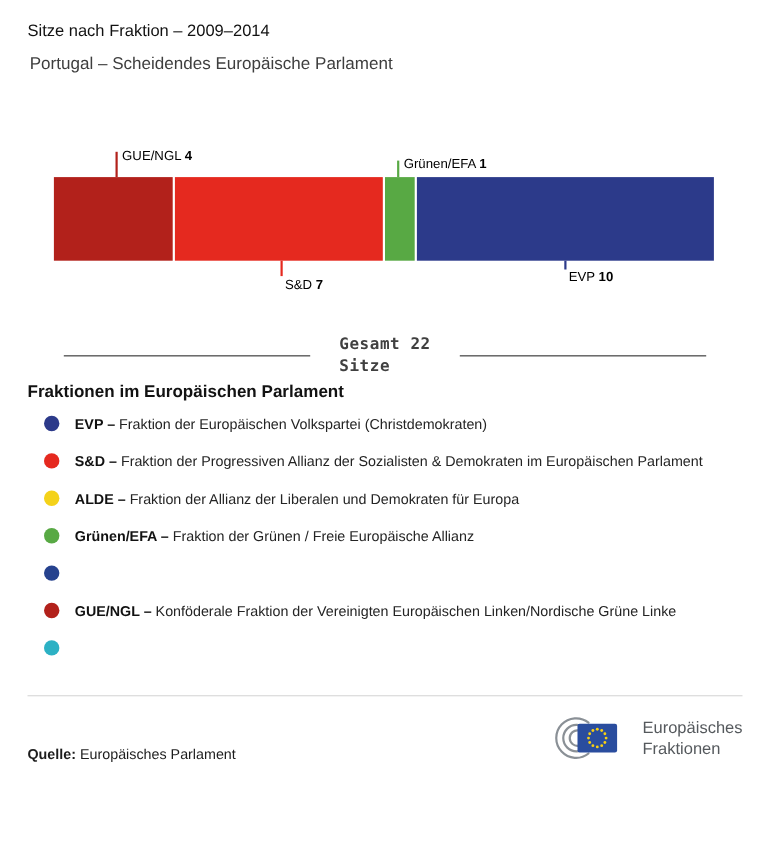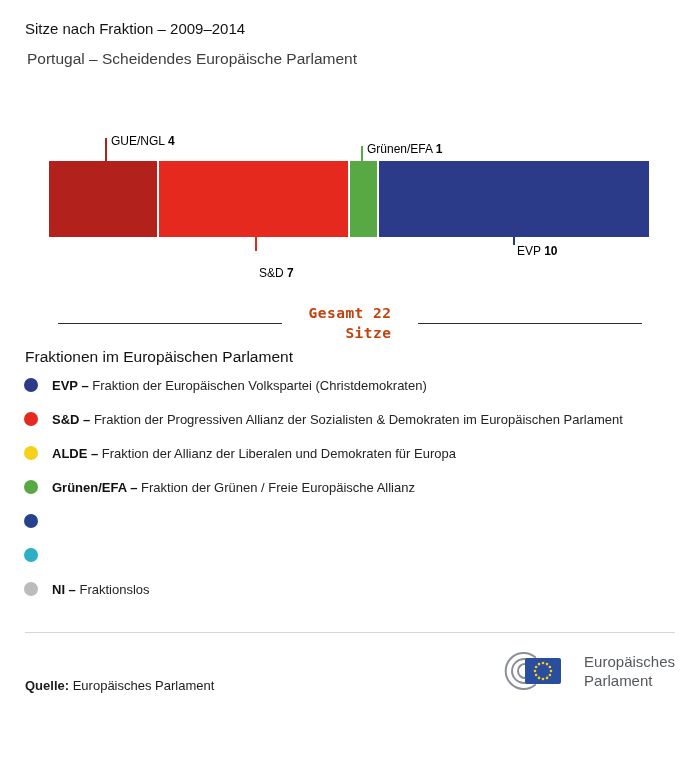--- a/index.html
+++ b/index.html
@@ -10,24 +10,24 @@
   .subtitle{font-size:15.5px;line-height:20px;color:#3e3e3e;margin:11px 0 0 2px;font-weight:400}
   .chart{position:relative;height:150px;margin:64px 25px 0}
   .bar{position:absolute;left:24px;top:28px;width:600px;height:76px;display:flex;gap:2px}
   .seg{height:100%}
   .callout{position:absolute;font-size:12px;color:#000}
   .tick{position:absolute;left:0;top:0;width:2px;background:#333}
   .clabel{position:absolute;left:6px;top:-4px;white-space:nowrap;font-weight:400}
   .clabel b{font-weight:700}
   .total-row{display:flex;align-items:center;margin:20px 58px 0}
   .hline{flex:1;height:1px;background:#2e2e2e}
-  .total-text{padding:0 26px;text-align:right;font-family:"DejaVu Sans Mono",monospace;font-weight:700;font-size:14.5px;line-height:20px;color:#c2410c;letter-spacing:.5px}
-  .legend-heading{font-size:15.5px;line-height:19px;font-weight:400;margin:4px 25px 0;color:#121212}
+  .total-text{padding:0 26px;text-align:left;font-family:"DejaVu Sans Mono",monospace;font-weight:700;font-size:14.5px;line-height:20px;color:#404040;letter-spacing:.5px}
+  .legend-heading{font-size:15.5px;line-height:19px;font-weight:700;margin:4px 25px 0;color:#121212}
   .legend{margin-top:2px}
-  .lrow{display:flex;align-items:center;height:34px;padding:0 24px}
+  .lrow{display:flex;align-items:center;height:34px;padding:0 40px}
   .dot{width:14px;height:14px;border-radius:50%;flex:0 0 14px;margin-right:14px}
   .ltxt{font-size:13px;color:#242424;white-space:nowrap}
   .ltxt b{color:#111;font-weight:700}
   .divider{border:none;border-top:1px solid #d6d6d6;margin:26px 25px 0}
   .footnote{margin:11px 25px 0;font-size:12.5px;line-height:19px;color:#3c3c3c;max-width:660px}
   .bottom-row{display:flex;justify-content:space-between;align-items:flex-end;margin:16px 25px 0}
   .source{font-size:13px;color:#1c1c1c}
   .source b{font-weight:700}
   .logo{display:flex;align-items:center;gap:21px}
   .logo-text{font-size:15px;line-height:19px;color:#55595d}
@@ -56,21 +56,21 @@
 
     <div class="bar">
         <div class="seg" style="flex: 4 1 0%; background: rgb(178, 33, 27);"></div>
         <div class="seg" style="flex: 7 1 0%; background: rgb(229, 41, 31);"></div>
         <div class="seg" style="flex: 1 1 0%; background: rgb(88, 169, 68);"></div>
         <div class="seg" style="flex: 10 1 0%; background: rgb(44, 58, 138);"></div>
       </div>
 
     <div class="callout" style="left:230px;top:104px">
       <span class="tick" style="height: 14px; background: rgb(229, 41, 31);"></span>
-      <span class="clabel" style="top:29px;left:4px"><span>S&amp;D</span> <b>7</b></span>
+      <span class="clabel" style="top:15px;left:4px"><span>S&amp;D</span> <b>7</b></span>
     </div>
 
     <div class="callout" style="left:488px;top:104px">
       <span class="tick" style="height: 8px; background: rgb(44, 58, 138);"></span>
       <span class="clabel" style="top:7px;left:4px"><span>EVP</span> <b>10</b></span>
     </div>
 
   </div>
 
   <div class="total-row">
@@ -97,25 +97,25 @@
         <span class="ltxt"><b>ALDE – </b>Fraktion der Allianz der Liberalen und Demokraten für Europa</span>
       </div>
       <div class="lrow">
         <span class="dot" style="background: rgb(88, 169, 68);"></span>
         <span class="ltxt"><b>Grünen/EFA – </b>Fraktion der Grünen / Freie Europäische Allianz</span>
       </div>
       <div class="lrow">
         <span class="dot" style="background: rgb(38, 66, 142);"></span>
       </div>
       <div class="lrow">
-        <span class="dot" style="background: rgb(44, 177, 196);"></span>
+        <span class="dot" style="background: rgb(178, 33, 27);"></span>
+        <span class="ltxt"><b>GUE/NGL – </b>Konföderale Fraktion der Vereinigten Europäischen Linken/Nordische Grüne Linke</span>
       </div>
       <div class="lrow">
-        <span class="dot" style="background: rgb(188, 188, 188);"></span>
-        <span class="ltxt"><b>NI – </b>Fraktionslos</span>
+        <span class="dot" style="background: rgb(44, 177, 196);"></span>
       </div>
     </div>
 
   <hr class="divider">
 
 
   <div class="bottom-row">
     <p class="source"><b>Quelle:</b> <span>Europäisches Parlament</span></p>
 
     <div class="logo">
@@ -136,18 +136,18 @@
           <circle cx="46" cy="30" r="1.3"></circle>
             <circle cx="42" cy="28.9" r="1.3"></circle>
           <circle cx="39.1" cy="26" r="1.3"></circle>
             <circle cx="38" cy="22" r="1.3"></circle>
           <circle cx="39.1" cy="18" r="1.3"></circle>
             <circle cx="42" cy="15.1" r="1.3"></circle>
         </g>
       </svg>
       <div class="logo-text">
         <div>Europäisches</div>
-        <div>Parlament</div>
+        <div>Fraktionen</div>
       </div>
     </div>
   </div>
 
 </div>
 
 </body></html>

